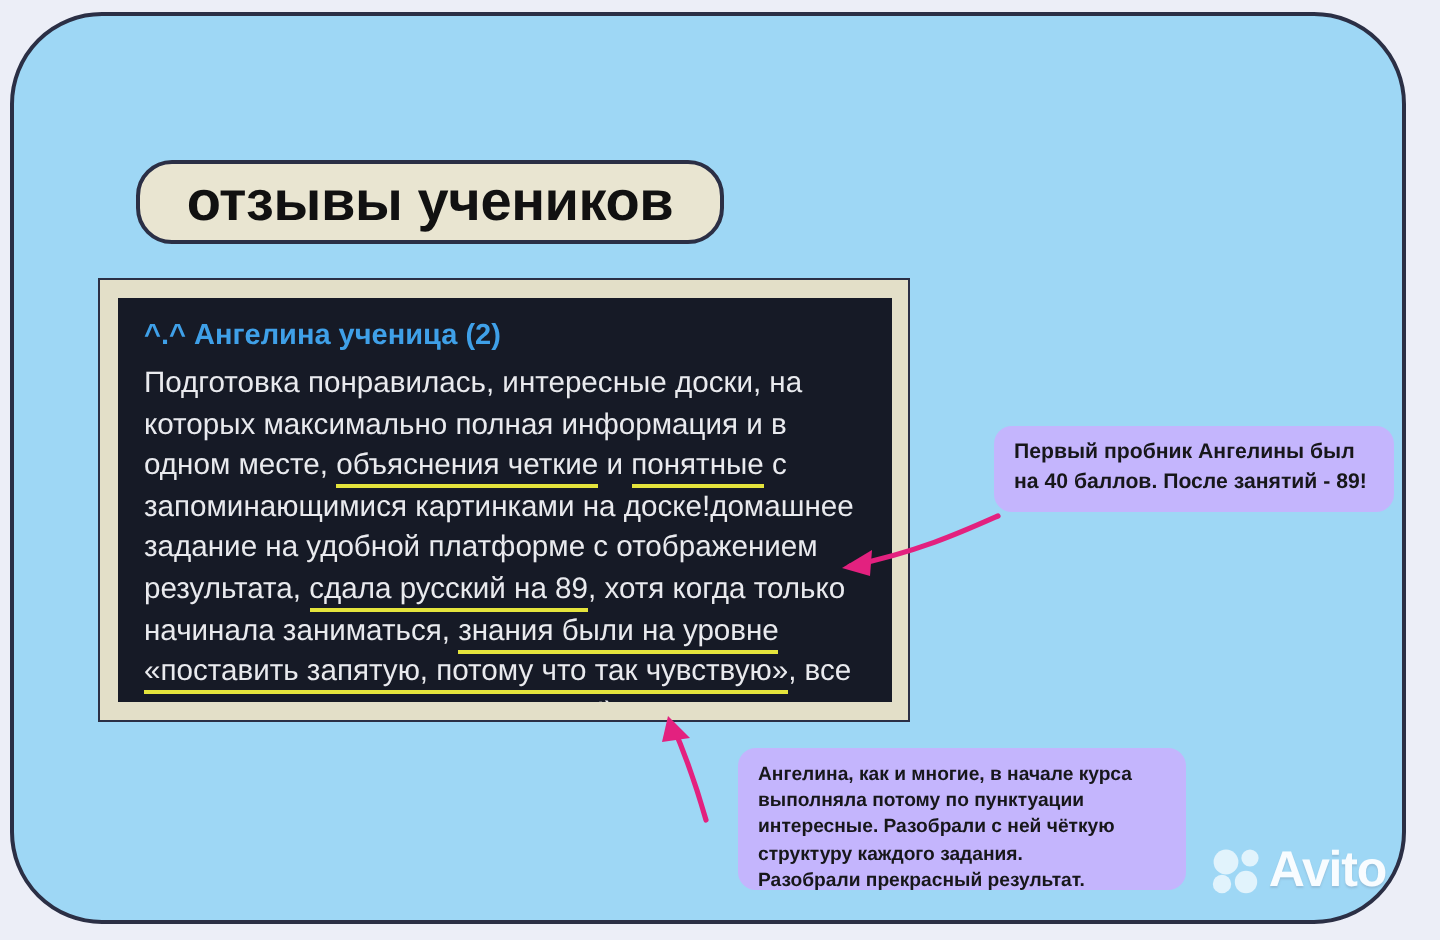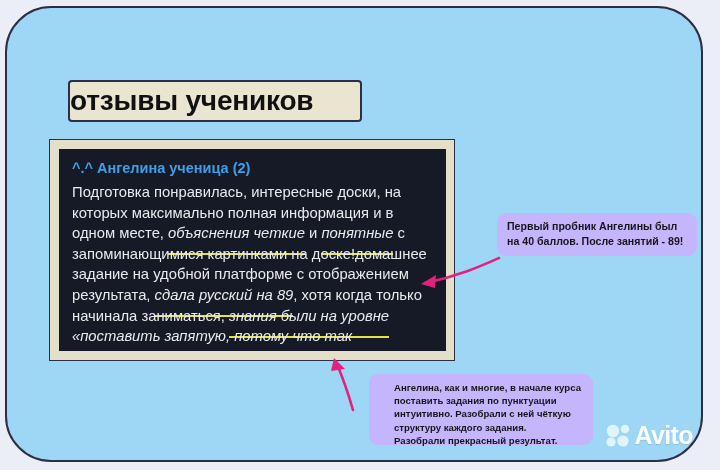--- a/index.html
+++ b/index.html
@@ -31,24 +31,25 @@
 
   
   #title-plate {
     position: absolute;
     left: 61px;
     top: 72px;
     width: 294px;
     height: 42px;
     background: #e9e5d1;
     border: 2px solid #2b2f45;
-    border-radius: 4px;
+    border-radius: 18px;
     box-sizing: border-box;
     display: flex;
     align-items: center;
+    justify-content: center;
   }
   #title-plate .title-text {
     font-size: 28px;
     font-weight: bold;
     color: #111111;
     letter-spacing: -0.2px;
     white-space: nowrap;
   }
 
   
@@ -80,22 +81,21 @@
     white-space: nowrap;
   }
   #review-body {
     color: #e9eaee;
     font-size: 14.8px;
     line-height: 20.6px;
     text-align: left;
   }
   .u {
     border-bottom: 2px solid #e4e43c;
-    padding-bottom: 12px;
-    font-style: italic;
+    padding-bottom: 1px;
   }
 
   
   .callout {
     position: absolute;
     background: #c4b5fd;
     border-radius: 9px;
     box-sizing: border-box;
     color: #17171a;
     font-weight: bold;
@@ -107,21 +107,21 @@
     height: 43px;
     padding: 6px 9px 0 10px;
     font-size: 10.6px;
     line-height: 14.5px;
   }
   #callout-note {
     left: 362px;
     top: 366px;
     width: 224px;
     height: 71px;
-    padding: 7px 9px 0 25px;
+    padding: 7px 9px 0 10px;
     font-size: 9.6px;
     line-height: 13.2px;
   }
 
   
   .arrow-svg {
     position: absolute;
     pointer-events: none;
   }
   #arrow-to-score { left: 412px; top: 248px; }
@@ -163,22 +163,22 @@
     </div>
   </div>
 
   <div class="callout" id="callout-score">
     <div>Первый пробник Ангелины был</div>
     <div>на 40 баллов. После занятий - 89!</div>
   </div>
 
   <div class="callout" id="callout-note">
     <div>Ангелина, как и многие, в начале курса</div>
-    <div>поставить задания по пунктуации</div>
-    <div>интуитивно. Разобрали с ней чёткую</div>
+    <div>выполняла потому по пунктуации</div>
+    <div>интересные. Разобрали с ней чёткую</div>
     <div>структуру каждого задания.</div>
     <div>Разобрали прекрасный результат.</div>
   </div>
 
   <svg class="arrow-svg" id="arrow-to-score" width="82" height="36" viewBox="0 0 82 36">
     <path d="M80 2 C 62 10, 40 20, 6 27" stroke="#e3217f" stroke-width="2.6" fill="none" stroke-linecap="round"></path>
     <path d="M2 28 L 17 19 L 16 32 Z" fill="#e3217f"></path>
   </svg>
 
   <svg class="arrow-svg" id="arrow-to-card" width="46" height="56" viewBox="0 0 46 56">

